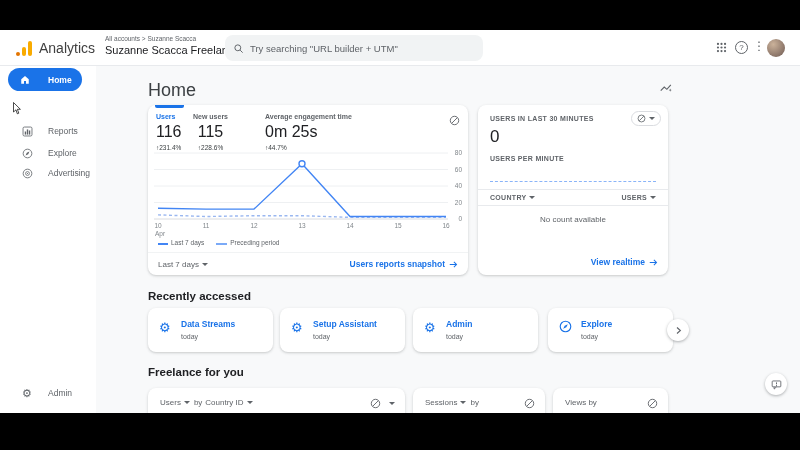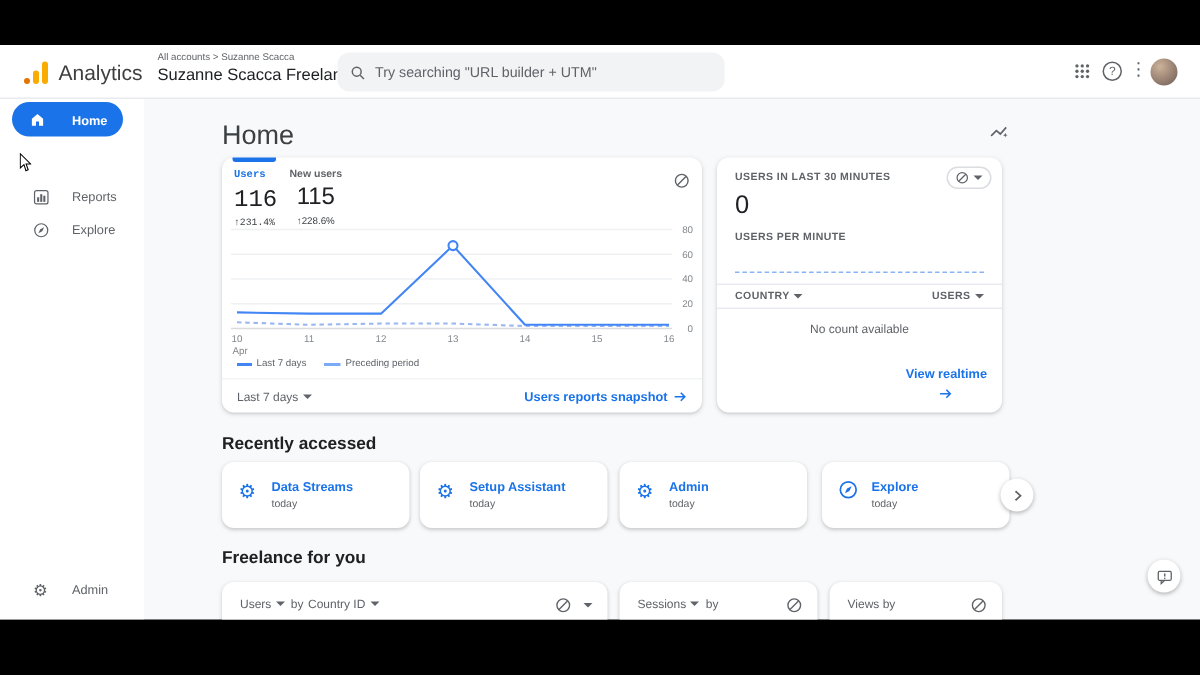--- a/index.html
+++ b/index.html
@@ -164,20 +164,30 @@
     </div>
     <div class="nav-item" style="top:76px;">
       <span class="nico">
         <svg viewBox="0 0 16 16" width="11" height="11">
           <circle cx="8" cy="8" r="6.3" fill="none" stroke="#5f6368" stroke-width="1.2"></circle>
           <path d="M10.8 5.2 L9 9 L5.2 10.8 L7 7 Z" fill="#5f6368"></path>
         </svg>
       </span>
       <span class="nlabel">Explore</span>
     </div>
+    <div class="nav-item" style="top:96px;">
+      <span class="nico">
+        <svg viewBox="0 0 16 16" width="11" height="11">
+          <circle cx="8" cy="8" r="6.3" fill="none" stroke="#5f6368" stroke-width="1.2"></circle>
+          <circle cx="8" cy="8" r="2.8" fill="none" stroke="#5f6368" stroke-width="1.1"></circle>
+          <circle cx="8" cy="8" r="0.9" fill="#5f6368"></circle>
+        </svg>
+      </span>
+      <span class="nlabel">Advertising</span>
+    </div>
     <div class="nav-item" style="top:316px;">
       <span class="nico" style="font-size:11px; color:#5f6368;">⚙</span>
       <span class="nlabel">Admin</span>
     </div>
 
     <svg class="abs" style="left:13px; top:36px;" viewBox="0 0 8 13" width="8" height="13">
       <path d="M0.5 0.5 L0.5 10 L3 7.8 L4.3 11.8 L5.8 11.2 L4.4 7.3 L7.4 7.3 Z" fill="#fff" stroke="#000" stroke-width="0.7"></path>
     </svg>
   </div>
 
@@ -186,29 +196,34 @@
     <div class="abs icon-btn" style="left:563px; top:15px;">
       <svg viewBox="0 0 16 16" width="14" height="14">
         <polyline points="2,11 6,7 9,9.5 13.5,4.5" stroke="#5f6368" fill="none" stroke-width="1.3"></polyline>
         <path d="M12.8 8.6 l0.5 1.3 1.3 0.5 -1.3 0.5 -0.5 1.3 -0.5 -1.3 -1.3 -0.5 1.3 -0.5 z" fill="#5f6368"></path>
       </svg>
     </div>
 
     <div class="abs card" style="left:52px; top:39px; width:320px; height:170px;">
       <div class="tab-indicator"></div>
 
-      <div class="metric sel" style="left:8px;font-family:Liberation Mono, monospace;">
+      <div class="metric sel" style="left:8px;">
         <div class="mlabel">Users</div>
         <div class="mvalue">116</div>
         <div class="mchange">↑231.4%</div>
       </div>
       <div class="metric" style="left:45px;text-align:center;">
         <div class="mlabel">New users</div>
         <div class="mvalue">115</div>
         <div class="mchange">↑228.6%</div>
+      </div>
+      <div class="metric" style="left:117px;">
+        <div class="mlabel">Average engagement time</div>
+        <div class="mvalue">0m 25s</div>
+        <div class="mchange">↑44.7%</div>
       </div>
       <div class="abs icon-btn" style="right:8px; top:10px;">
         <svg viewBox="0 0 12 12" width="11" height="11">
           <circle cx="6" cy="6" r="4.6" fill="none" stroke="#5f6368" stroke-width="1"></circle>
           <line x1="2.9" y1="9.1" x2="9.1" y2="2.9" stroke="#5f6368" stroke-width="1"></line>
         </svg>
       </div>
 
       <svg id="overview-chart" class="abs" style="left:2px; top:44px;" width="316" height="90" viewBox="0 0 316 90">
           <line x1="4" x2="298" y1="70" y2="70" stroke="#dadce0" stroke-width="1"></line>
@@ -273,21 +288,21 @@
         <span class="ovl" style="display:flex; align-items:center;">
           <span>COUNTRY</span>
             <span class="caret"></span>
         </span>
         <span class="ovl" style="display:flex; align-items:center;">
           <span>USERS</span>
             <span class="caret"></span>
         </span>
       </div>
       <div class="abs" style="left:0; right:0; top:110px; text-align:center; font-size:8px; color:#5f6368;">No count available</div>
-      <div class="abs blue-link" style="right:10px; bottom:8px;flex-direction:column;">
+      <div class="abs blue-link" style="right:10px; bottom:8px;">
         <span>View realtime</span>
         <svg viewBox="0 0 12 12" width="9" height="9">
           <path d="M1 6 H10 M6.5 2.5 L10 6 L6.5 9.5" stroke="#1a73e8" fill="none" stroke-width="1.4"></path>
         </svg>
       </div>
     </div>
 
     <div class="abs section-title" style="left:52px; top:224px;">Recently accessed</div>
 
     <div class="recent-card card" style="left:52px;">

